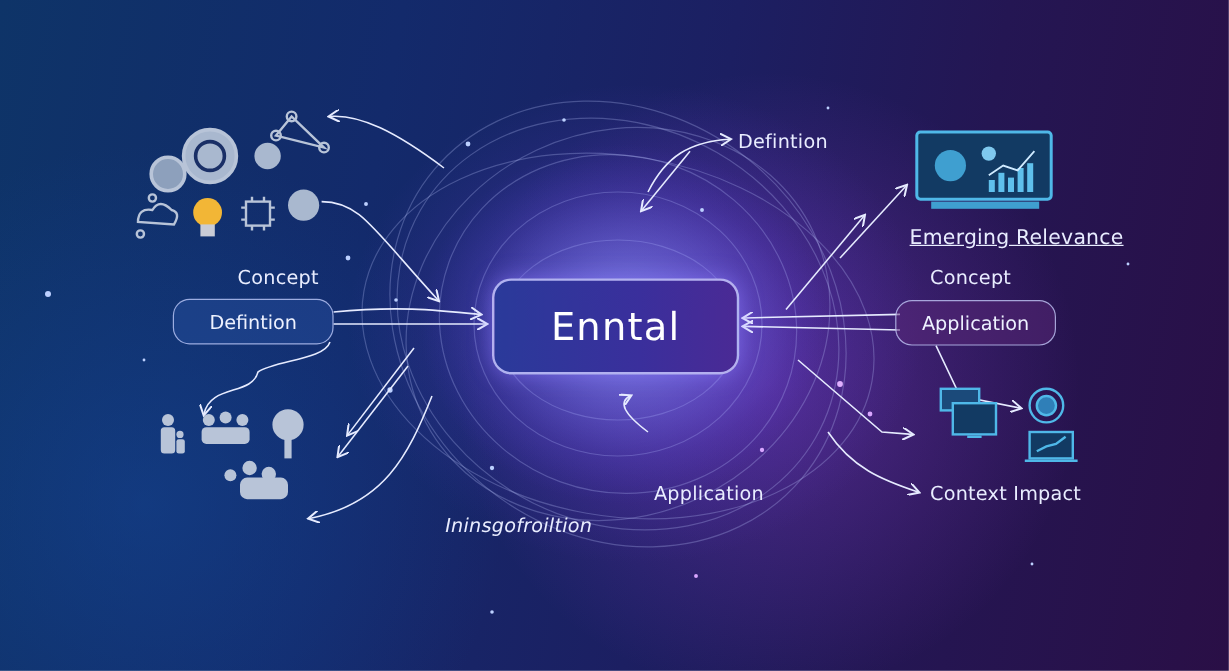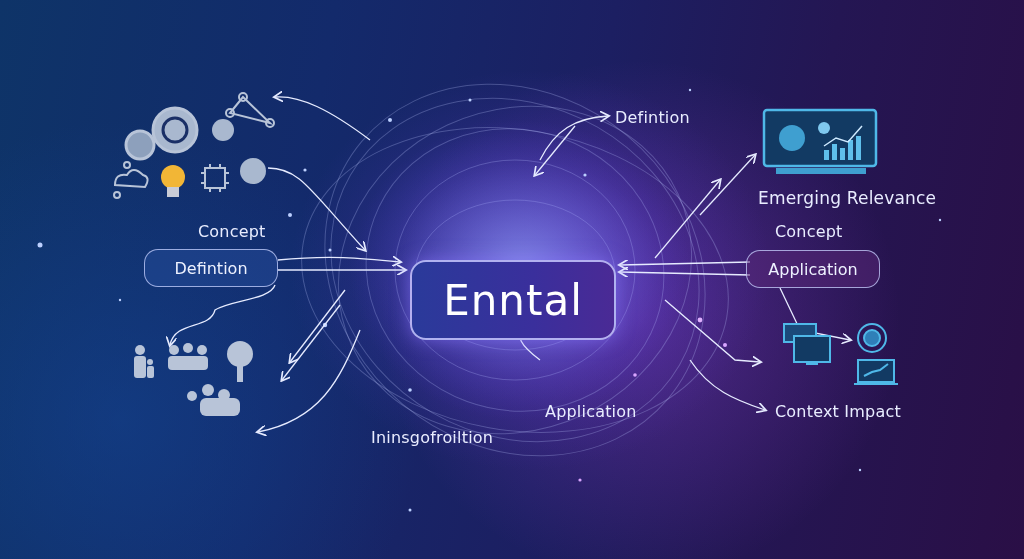--- a/index.html
+++ b/index.html
@@ -13,21 +13,21 @@
   }
   .layer{position:absolute;left:0;top:0;width:1024px;height:559px;}
   .label{position:absolute;font-size:16px;color:#e9edff;white-space:nowrap;letter-spacing:0.2px;}
   .pill{position:absolute;border:1.5px solid rgba(200,210,255,0.75);border-radius:14px;
     display:flex;align-items:center;justify-content:center;font-size:16px;color:#eef2ff;}
   .center-box{position:absolute;left:410px;top:232px;width:202px;height:76px;border-radius:16px;
     background:linear-gradient(90deg,#2a3a9a,#3a2f9c 60%,#4a2a95);
     border:2px solid rgba(200,200,255,0.85);
     box-shadow:0 0 18px rgba(140,120,255,0.55);
     display:flex;align-items:center;justify-content:center;
-    font-size:42px;color:#ffffff;letter-spacing:1px;margin-top:28px;}
+    font-size:32px;color:#ffffff;letter-spacing:1px;}
   .icon{position:absolute;}
 </style>
 </head>
 <body>
 
 <svg class="layer" viewBox="0 0 1024 559">
   <defs>
     <marker id="ah" markerWidth="8" markerHeight="8" refX="6" refY="4" orient="auto">
       <path d="M0,0 L7,4 L0,8" fill="none" stroke="#e6ebff" stroke-width="1.3"></path>
     </marker>
@@ -163,21 +163,21 @@
       <rect x="62" y="42" width="5" height="10"></rect>
       <rect x="70" y="36" width="5" height="16"></rect>
       <rect x="78" y="40" width="5" height="12"></rect>
       <rect x="86" y="32" width="5" height="20"></rect>
       <rect x="94" y="28" width="5" height="24"></rect>
     </g>
   <polyline points="62,38 74,30 86,34 100,18" fill="none" stroke="#cfeaff" stroke-width="1.5"></polyline>
   <rect x="14" y="60" width="90" height="6" fill="#3f9fd0"></rect>
 </svg>
 
-<div class="label" style="left:758px;top:188px;font-size:17px;">Emerging Relevance</div>
+<div class="label" style="left:758px;top:188px;font-size:17px;text-decoration:underline;">Emerging Relevance</div>
 <div class="label" style="left:775px;top:222px;">Concept</div>
 <div class="pill" style="left:746px;top:250px;width:132px;height:36px;background:rgba(90,40,120,0.5);">Application</div>
 
 <svg class="icon" style="left:780px;top:320px;" width="125" height="70" viewBox="0 0 125 70">
   <g fill="none" stroke="#4fb8e8" stroke-width="2">
     <rect x="4" y="4" width="32" height="18" fill="#1b4a7a"></rect>
     <rect x="14" y="16" width="36" height="26" fill="#123a63"></rect>
     <path d="M26 44 h12"></path>
   </g>
   <g fill="none" stroke="#4fb8e8" stroke-width="2">
@@ -186,13 +186,13 @@
   </g>
   <g fill="none" stroke="#4fb8e8" stroke-width="2">
     <rect x="78" y="40" width="36" height="22" fill="#123a63"></rect>
     <path d="M74 64 h44"></path>
     <polyline points="84,56 92,52 100,50 108,44"></polyline>
   </g>
 </svg>
 
 <div class="label" style="left:775px;top:402px;">Context Impact</div>
 <div class="label" style="left:545px;top:402px;">Application</div>
-<div class="label" style="left:371px;top:428px;">Ininsgofroiltion</div>
+<div class="label" style="left:371px;top:428px;font-style:italic;">Ininsgofroiltion</div>
 
 </body></html>

